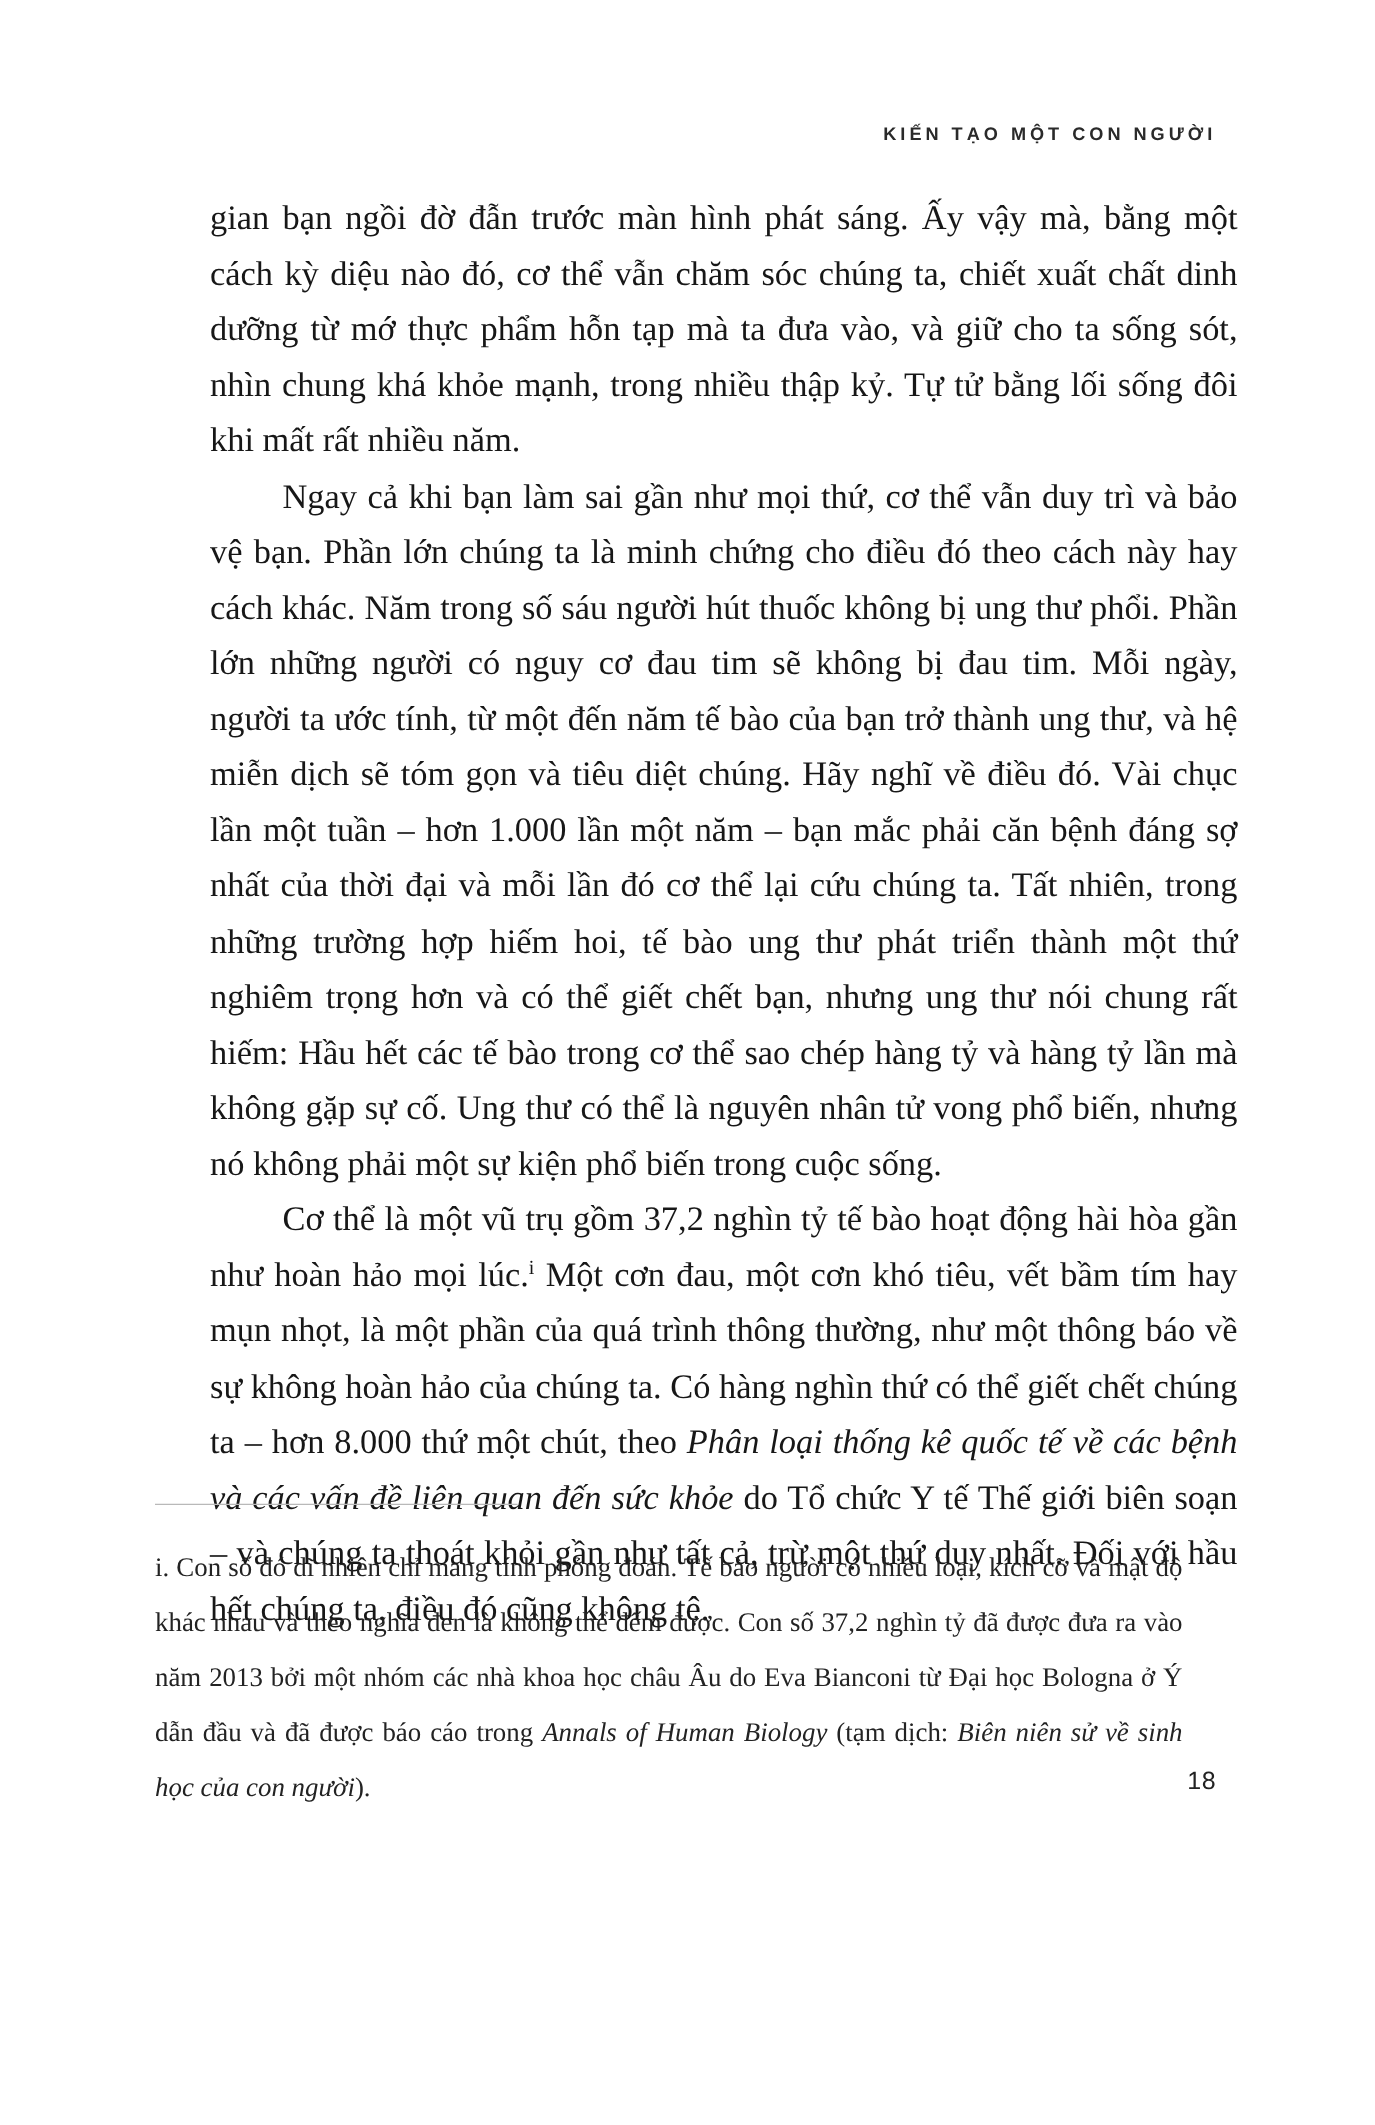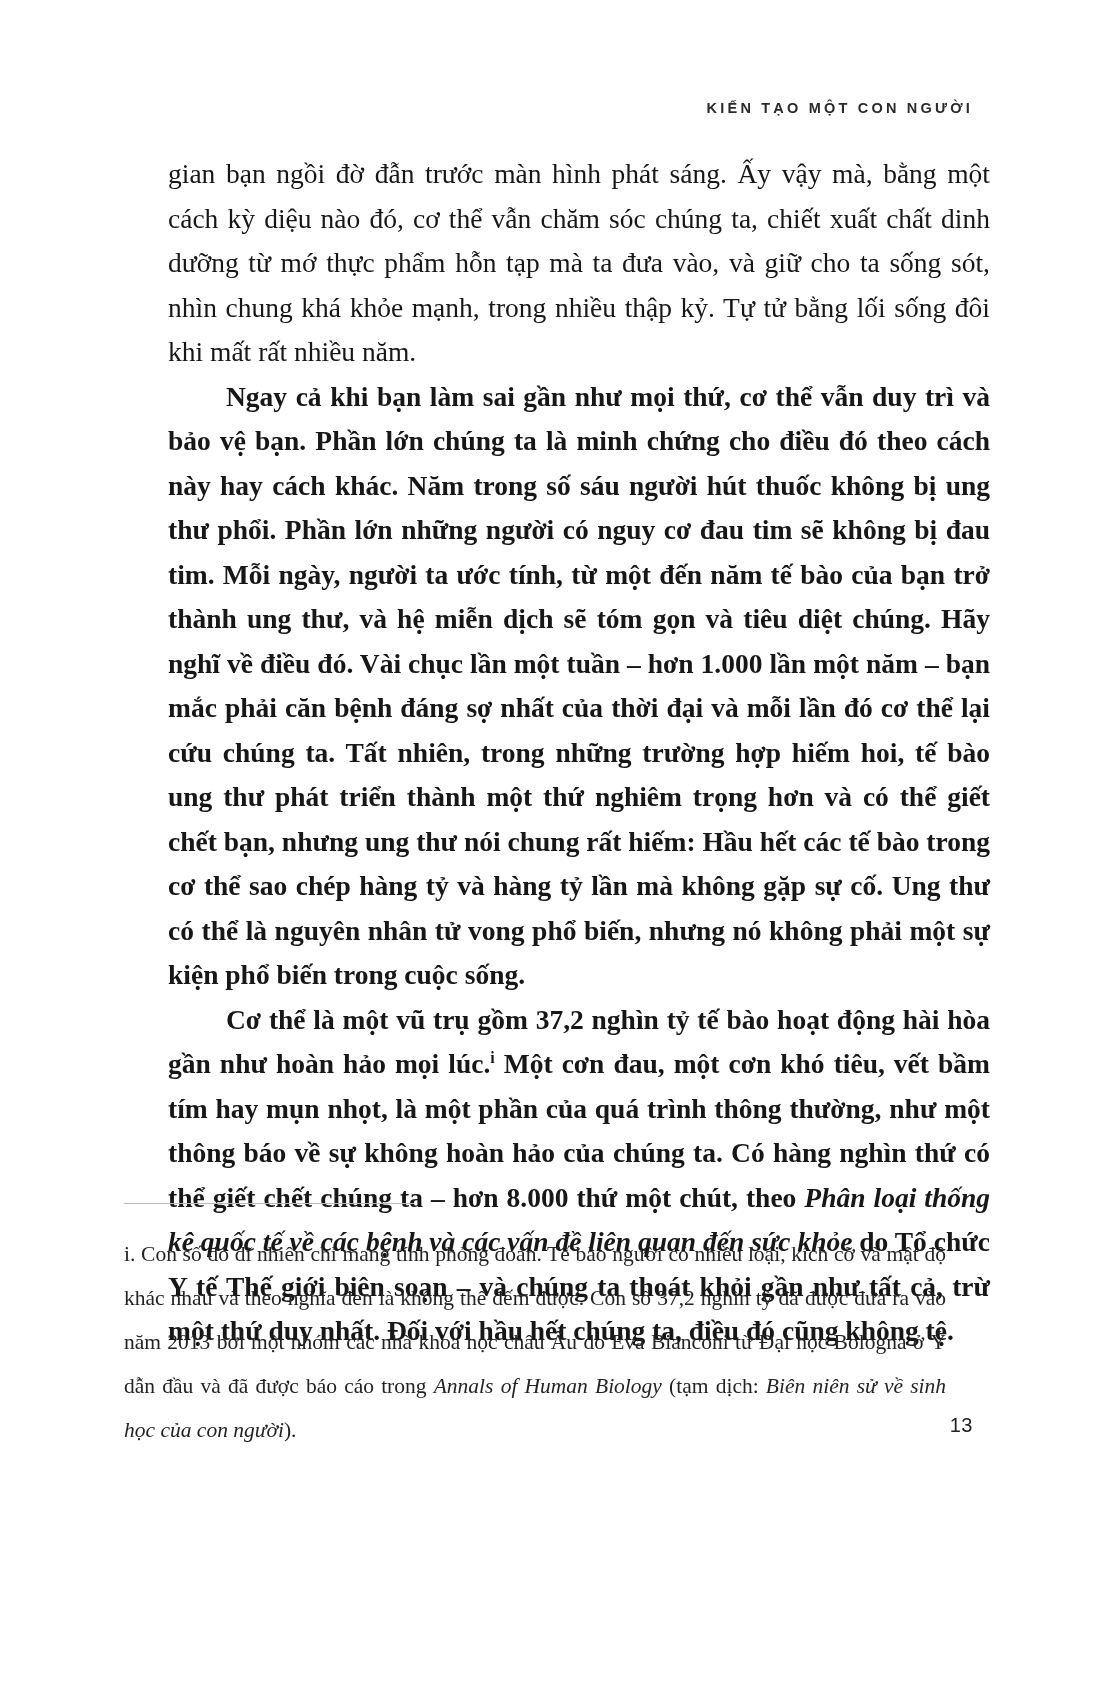--- a/index.html
+++ b/index.html
@@ -46,21 +46,20 @@
     text-align: justify;
     text-justify: inter-word;
     color: #171717;
     hyphens: none;
   }
   .body-block p.indent {
     text-indent: 58px;
   }
   .body-block p + p {
     margin-top: 0px;
-    font-weight: bold;
   }
   .italic {
     font-style: italic;
   }
   sup.fn {
     font-size: 16px;
     line-height: 0;
     vertical-align: super;
   }
   .footnote-rule {
@@ -106,15 +105,15 @@
     <p class="indent">Ngay cả khi bạn làm sai gần như mọi thứ, cơ thể vẫn duy trì và bảo vệ bạn. Phần lớn chúng ta là minh chứng cho điều đó theo cách này hay cách khác. Năm trong số sáu người hút thuốc không bị ung thư phổi. Phần lớn những người có nguy cơ đau tim sẽ không bị đau tim. Mỗi ngày, người ta ước tính, từ một đến năm tế bào của bạn trở thành ung thư, và hệ miễn dịch sẽ tóm gọn và tiêu diệt chúng. Hãy nghĩ về điều đó. Vài chục lần một tuần – hơn 1.000 lần một năm – bạn mắc phải căn bệnh đáng sợ nhất của thời đại và mỗi lần đó cơ thể lại cứu chúng ta. Tất nhiên, trong những trường hợp hiếm hoi, tế bào ung thư phát triển thành một thứ nghiêm trọng hơn và có thể giết chết bạn, nhưng ung thư nói chung rất hiếm: Hầu hết các tế bào trong cơ thể sao chép hàng tỷ và hàng tỷ lần mà không gặp sự cố. Ung thư có thể là nguyên nhân tử vong phổ biến, nhưng nó không phải một sự kiện phổ biến trong cuộc sống.</p>
     <p class="indent"><span>Cơ thể là một vũ trụ gồm 37,2 nghìn tỷ tế bào hoạt động hài hòa gần như hoàn hảo mọi lúc.</span><sup class="fn">i</sup><span> Một cơn đau, một cơn khó tiêu, vết bầm tím hay mụn nhọt, là một phần của quá trình thông thường, như một thông báo về sự không hoàn hảo của chúng ta. Có hàng nghìn thứ có thể giết chết chúng ta – hơn 8.000 thứ một chút, theo </span><span class="italic">Phân loại thống kê quốc tế về các bệnh và các vấn đề liên quan đến sức khỏe</span><span> do Tổ chức Y tế Thế giới biên soạn – và chúng ta thoát khỏi gần như tất cả, trừ một thứ duy nhất. Đối với hầu hết chúng ta, điều đó cũng không tệ.</span></p>
   </div>
 
   <div class="footnote-rule"></div>
 
   <div class="footnote">
     <p><span>i. Con số đó dĩ nhiên chỉ mang tính phỏng đoán. Tế bào người có nhiều loại, kích cỡ và mật độ khác nhau và theo nghĩa đen là không thể đếm được. Con số 37,2 nghìn tỷ đã được đưa ra vào năm 2013 bởi một nhóm các nhà khoa học châu Âu do Eva Bianconi từ Đại học Bologna ở Ý dẫn đầu và đã được báo cáo trong </span><span class="italic">Annals of Human Biology</span><span> (tạm dịch: </span><span class="italic">Biên niên sử về sinh học của con người</span><span>).</span></p>
   </div>
 
-  <div class="folio">13</div>
+  <div class="folio">18</div>
 
 </div>
 
 </body></html>

